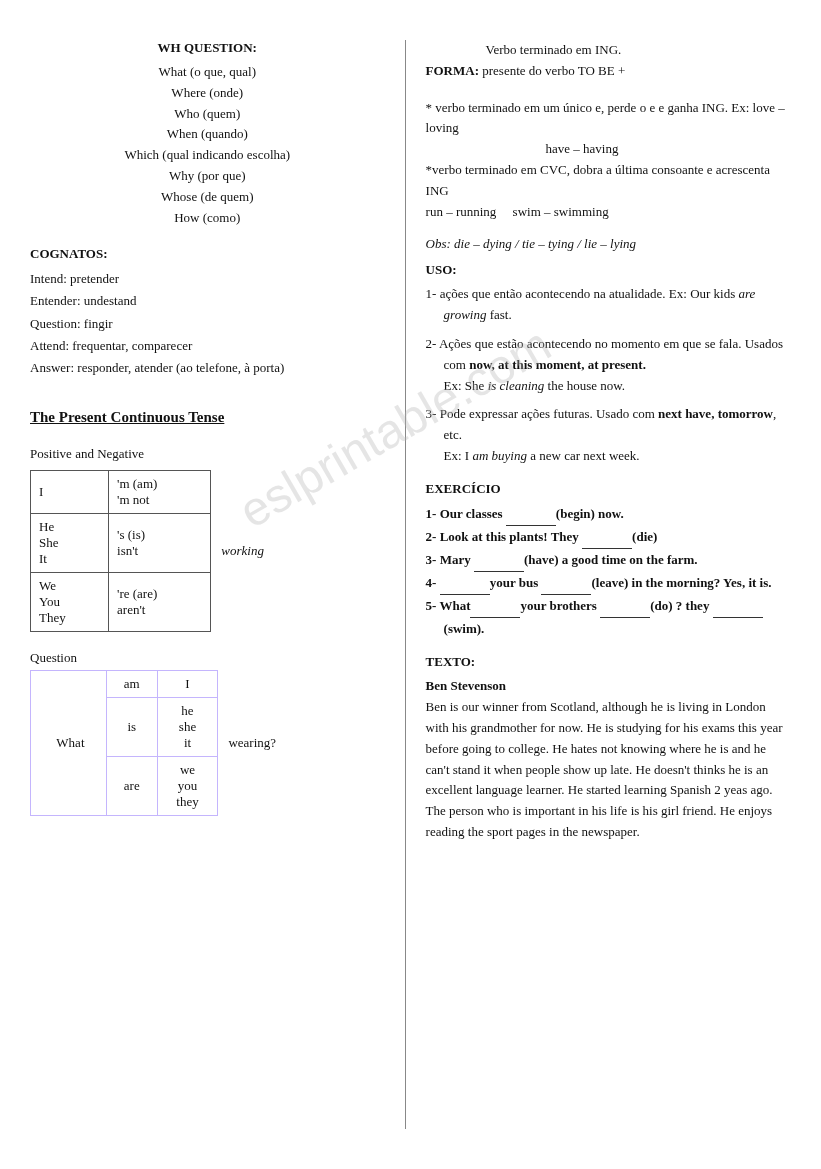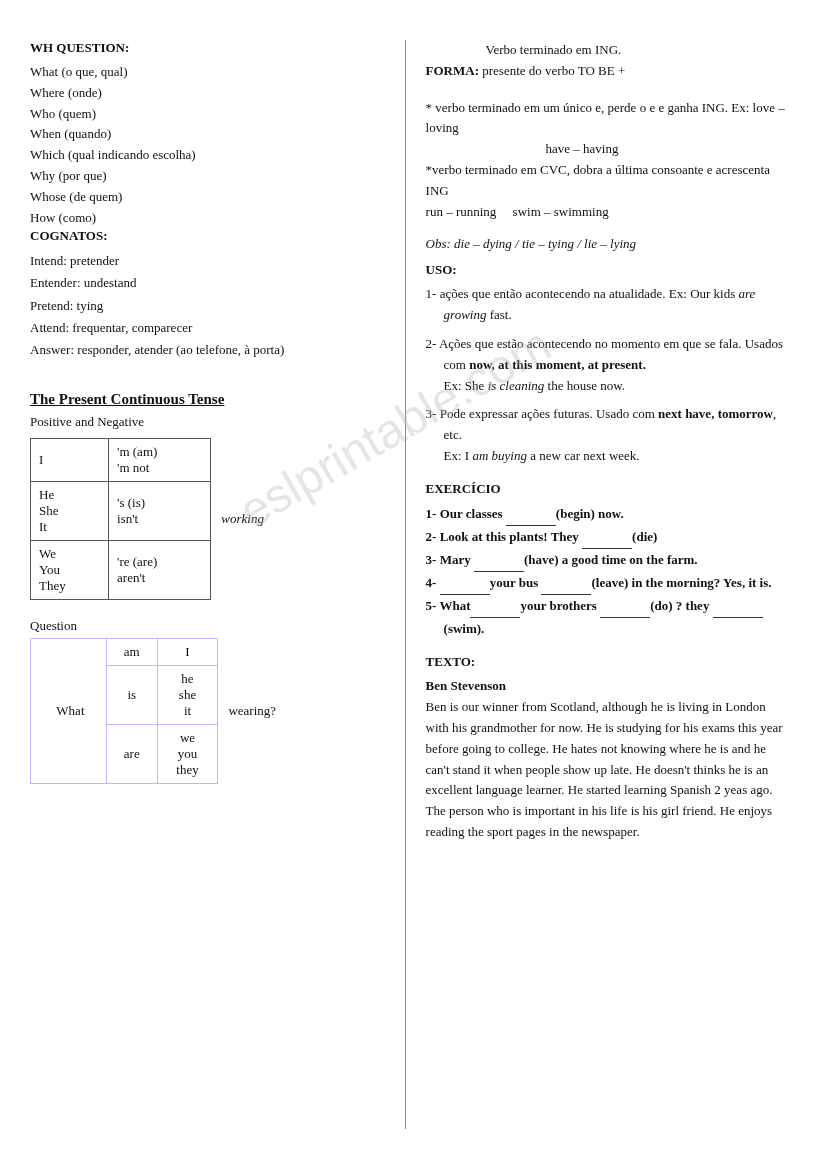--- a/index.html
+++ b/index.html
@@ -28,38 +28,40 @@
     .right-col {
       width: 390px;
       padding-left: 20px;
     }
     .section-title {
       font-weight: bold;
       margin-bottom: 6px;
       font-size: 13px;
     }
     .wh-section {
+      margin-bottom: 18px;
+      text-align: center;
     }
     .wh-section p {
       line-height: 1.6;
       font-size: 13px;
     }
     .cognatos-section {
       margin-bottom: 18px;
     }
     .cognatos-section p {
       line-height: 1.7;
       font-size: 13px;
     }
     .pct-title {
       font-weight: bold;
       font-size: 15px;
       text-decoration: underline;
       margin-top: 30px;
-      margin-bottom: 6px;
+      margin-bottom: 20px;
     }
     .pct-subtitle {
       font-size: 13px;
       margin-bottom: 8px;
     }
     table.conj-table {
       border-collapse: collapse;
       width: 290px;
       margin-bottom: 18px;
       font-size: 13px;
@@ -190,21 +192,21 @@
         <p>Why (por que)</p>
         <p>Whose (de quem)</p>
         <p>How (como)</p>
       </div>
     </div>
 
     <div class="cognatos-section">
       <div class="section-title">COGNATOS:</div>
       <p>Intend: pretender</p>
       <p>Entender: undestand</p>
-      <p>Pretend: tying</p>
+      <p>Question: fingir</p>
       <p>Attend: frequentar, comparecer</p>
       <p>Answer: responder, atender (ao telefone, à porta)</p>
     </div>
 
     <div class="pct-section">
       <div class="pct-title">The Present Continuous Tense</div>
       <div class="pct-subtitle">Positive and Negative</div>
 
       <table class="conj-table">
         <tbody>

